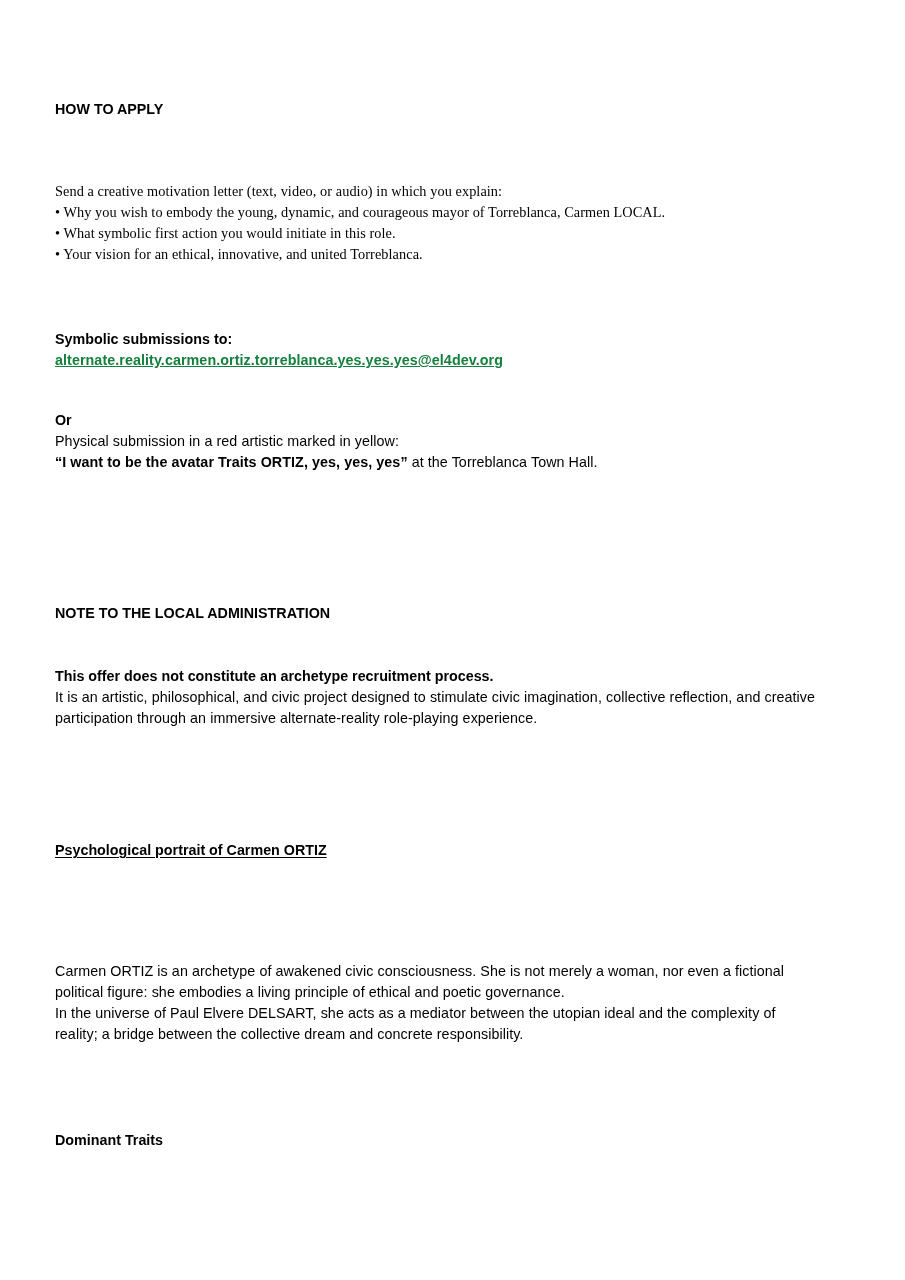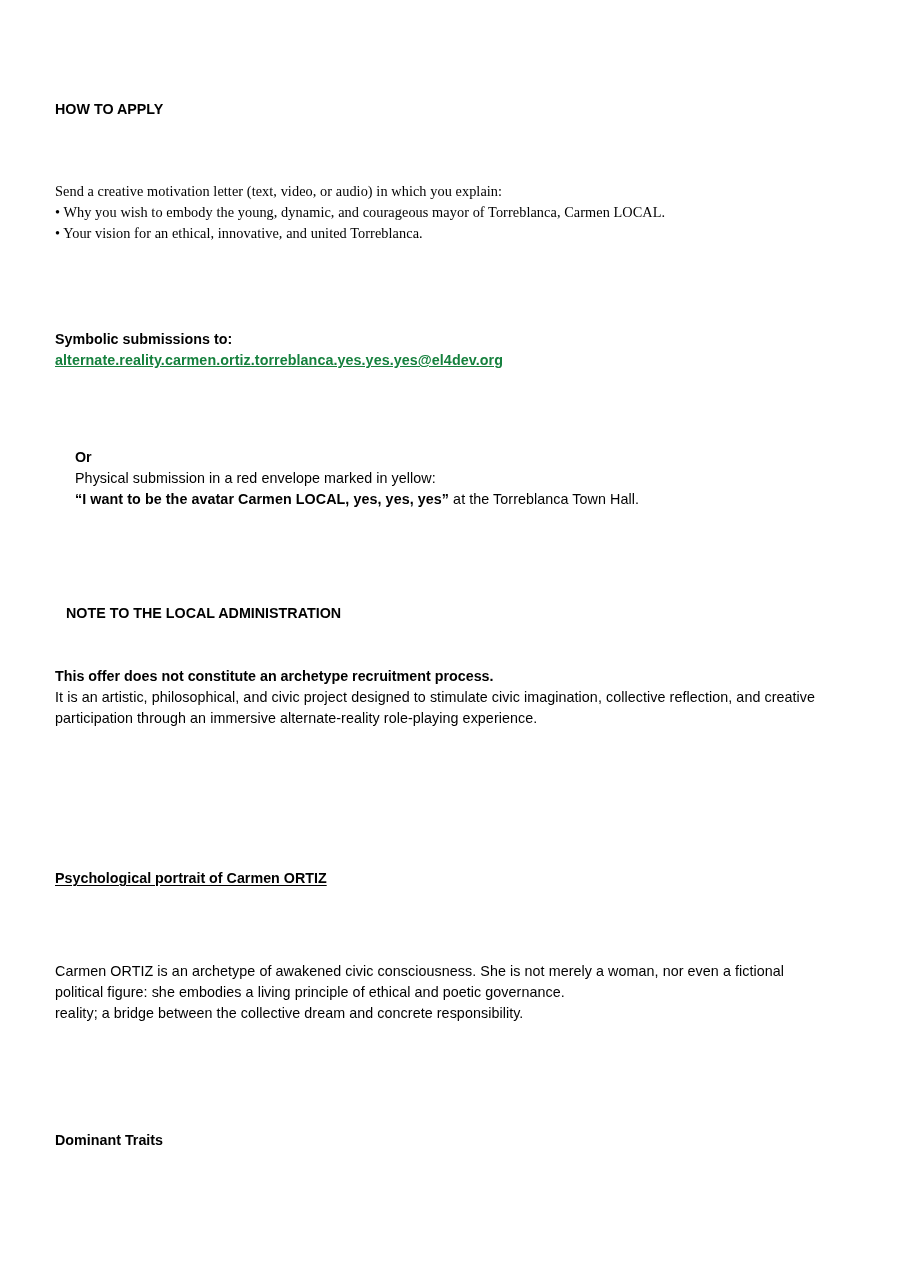--- a/index.html
+++ b/index.html
@@ -61,57 +61,58 @@
     color: #15803d;
     font-weight: bold;
     text-decoration: underline;
     text-underline-offset: 1px;
     cursor: pointer;
   }
   
   .sec-how-to-apply   { position: absolute; top: 99px;  left: 0; }
   .sec-intro          { position: absolute; top: 181px; left: 0; font-family: Liberation Serif, serif; }
   .sec-submissions    { position: absolute; top: 329px; left: 0; }
-  .sec-or             { position: absolute; top: 447px; left: 0; margin-left: 20px; }
-  .sec-note-heading   { position: absolute; top: 603px; left: 11px; }
+  .sec-or             { position: absolute; top: 410px; left: 0; }
+  .sec-note-heading   { position: absolute; top: 603px; left: 0; }
   .sec-note-body      { position: absolute; top: 666px; left: 0; }
-  .sec-portrait       { position: absolute; top: 868px; left: 0; }
+  .sec-portrait       { position: absolute; top: 840px; left: 0; }
   .sec-deep-identity  { position: absolute; top: 961px; left: 0; }
   .sec-dominant       { position: absolute; top: 1130px; left: 0; }
 </style>
 </head>
 <body>
 
 <div class="page">
   <div class="content">
 
     <div class="sec-how-to-apply">
       <div class="heading">HOW TO APPLY</div>
     </div>
 
     <div class="sec-intro">
       <p class="block">
         <span class="line">Send a creative motivation letter (text, video, or audio) in which you explain:</span>
         <span class="line">• Why you wish to embody the young, dynamic, and courageous mayor of Torreblanca, Carmen LOCAL.</span>
+        <span class="line">• What symbolic first action you would initiate in this role.</span>
         <span class="line">• Your vision for an ethical, innovative, and united Torreblanca.</span>
       </p>
     </div>
 
     <div class="sec-submissions">
       <div class="heading">Symbolic submissions to:</div>
       <div class="block">
         <a class="maillink" href="#">alternate.reality.carmen.ortiz.torreblanca.yes.yes.yes@el4dev.org</a>
       </div>
     </div>
 
     <div class="sec-or">
       <div class="heading">Or</div>
       <p class="block">
-        <span class="line">Physical submission in a red envelope marked in yellow:</span>
-        <span class="line"><span class="bold">“I want to be the avatar Carmen LOCAL, yes, yes, yes”</span><span> at the Torreblanca Town Hall.</span></span>
+        <span class="line">Physical submission in a red artistic marked in yellow:</span>
+        <span class="line"><span class="bold">“I want to be the avatar Traits ORTIZ, yes, yes, yes”</span><span> at the Torreblanca Town Hall.</span></span>
       </p>
     </div>
 
     <div class="sec-note-heading">
       <div class="heading">NOTE TO THE LOCAL ADMINISTRATION</div>
     </div>
 
     <div class="sec-note-body">
       <div class="heading">This offer does not constitute an archetype recruitment process.</div>
       <p class="block">
@@ -121,20 +122,21 @@
     </div>
 
     <div class="sec-portrait">
       <span class="heading-underline">Psychological portrait of Carmen ORTIZ</span>
     </div>
 
     <div class="sec-deep-identity">
       <p class="block">
         <span class="line">Carmen ORTIZ is an archetype of awakened civic consciousness. She is not merely a woman, nor even a fictional</span>
         <span class="line">political figure: she embodies a living principle of ethical and poetic governance.</span>
+        <span class="line">In the universe of Paul Elvere DELSART, she acts as a mediator between the utopian ideal and the complexity of</span>
         <span class="line">reality; a bridge between the collective dream and concrete responsibility.</span>
       </p>
     </div>
 
     <div class="sec-dominant">
       <div class="heading">Dominant Traits</div>
     </div>
 
   </div>
 </div>

